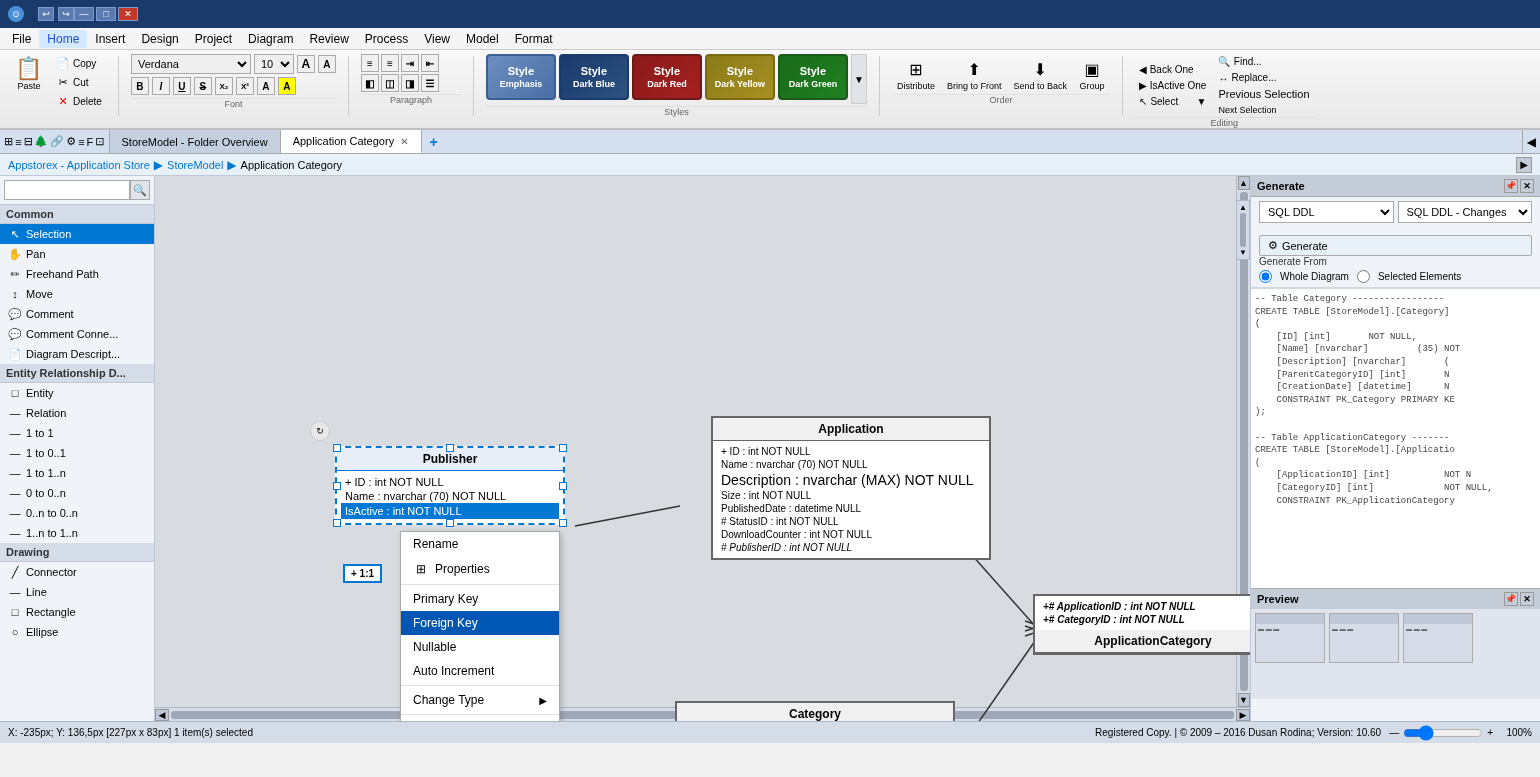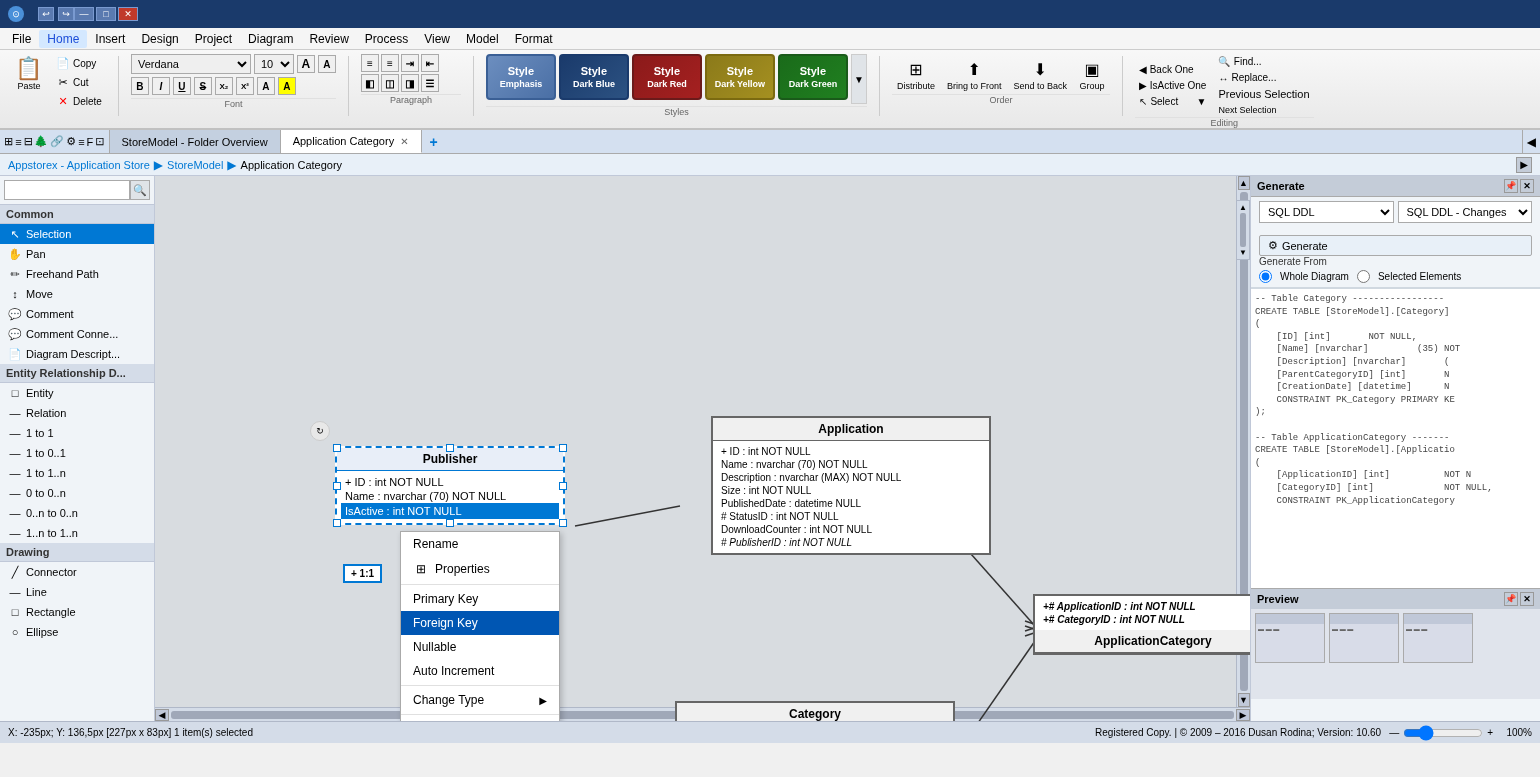--- a/index.html
+++ b/index.html
@@ -459,21 +459,21 @@
 
     <div style="position:absolute;left:188px;top:388px;background:white;border:2px solid #0078d4;padding:2px 6px;font-size:10px;font-weight:bold;z-index:15;">+ 1:1</div>
 
     <div style="position:absolute;left:155px;top:245px;width:20px;height:20px;border:1px solid #ccc;border-radius:50%;background:#e8e8e8;display:flex;align-items:center;justify-content:center;font-size:9px;">↻</div>
 
     <div style="position:absolute;left:520px;top:240px;border:2px solid #666;background:white;min-width:280px;z-index:5;margin-left:36px;">
       <div style="background:#f0f0f0;border-bottom:1px solid #666;padding:4px 8px;font-weight:bold;text-align:center;font-size:12px;">Application</div>
       <div style="padding:4px 8px;">
         <div style="font-size:10px;padding:1px 0;">+ ID : int NOT NULL</div>
         <div style="font-size:10px;padding:1px 0;">Name : nvarchar (70)  NOT NULL</div>
-        <div style="font-size:10px;padding:1px 0;">Description : nvarchar (MAX)  NOT NULL</div>
+        <div style="font-size:14px;padding:1px 0;">Description : nvarchar (MAX)  NOT NULL</div>
         <div style="font-size:10px;padding:1px 0;">Size : int NOT NULL</div>
         <div style="font-size:10px;padding:1px 0;">PublishedDate : datetime NULL</div>
         <div style="font-size:10px;padding:1px 0;"># StatusID : int NOT NULL</div>
         <div style="font-size:10px;padding:1px 0;">DownloadCounter : int NOT NULL</div>
         <div style="font-size:10px;padding:1px 0;font-style:italic;"># PublisherID : int NOT NULL</div>
       </div>
     </div>
 
     <div style="position:absolute;left:878px;top:418px;border:2px solid #666;background:white;min-width:240px;z-index:5;">
       <div style="padding:4px 8px;">

